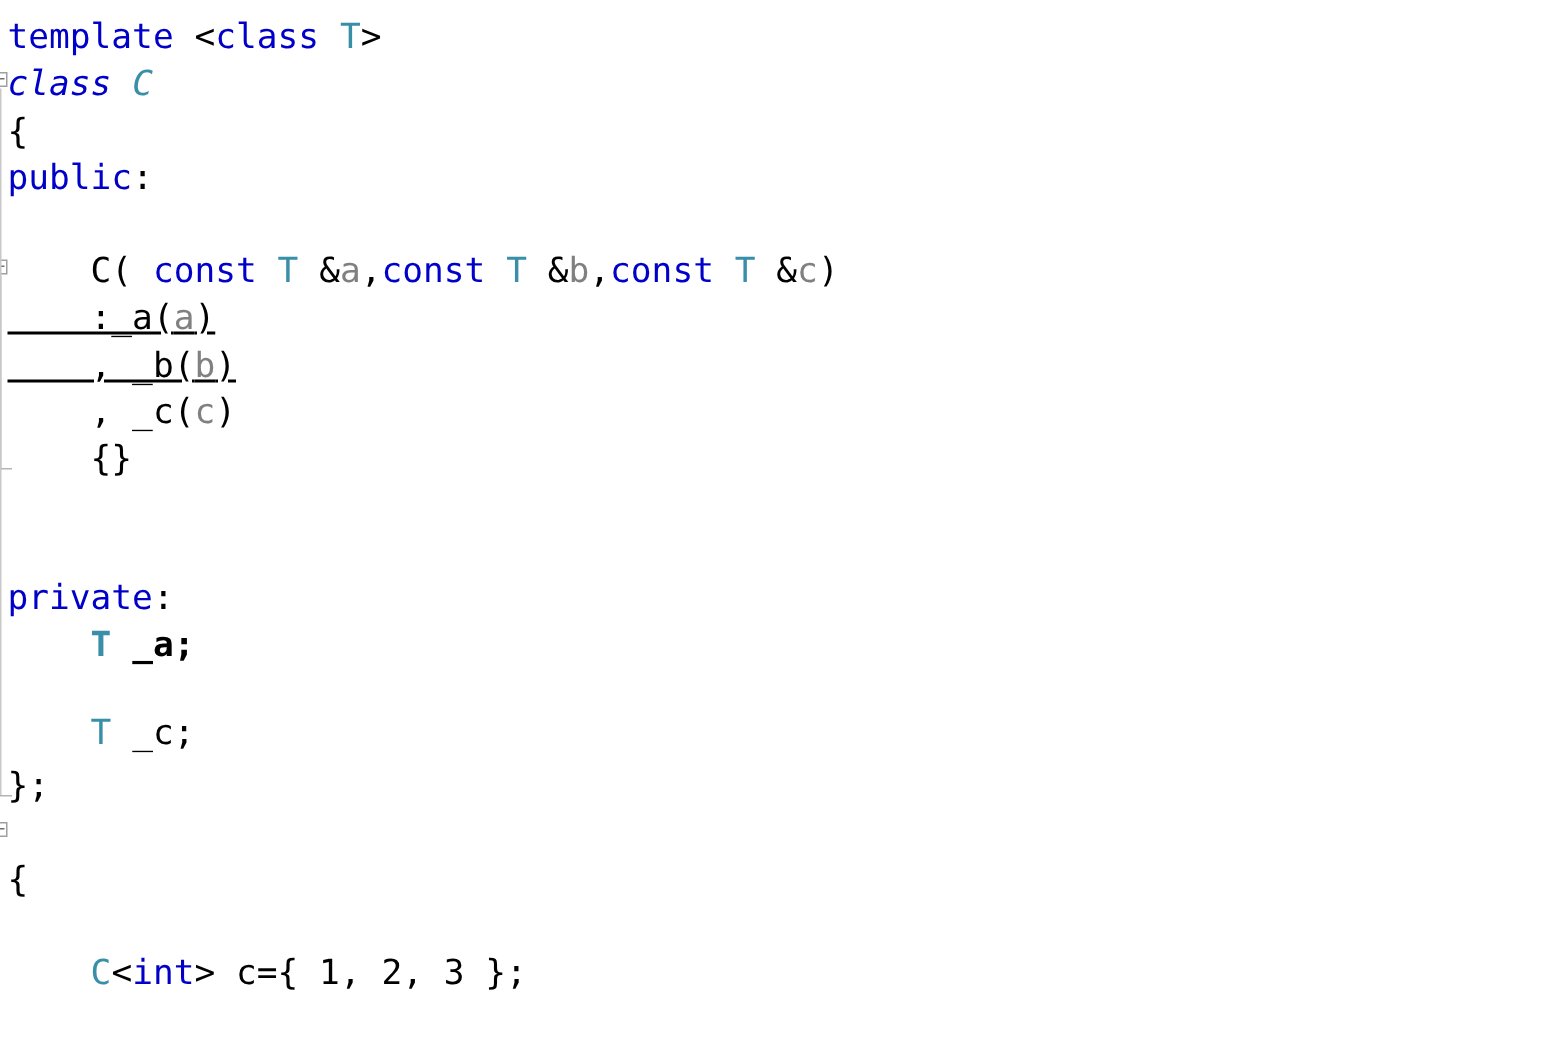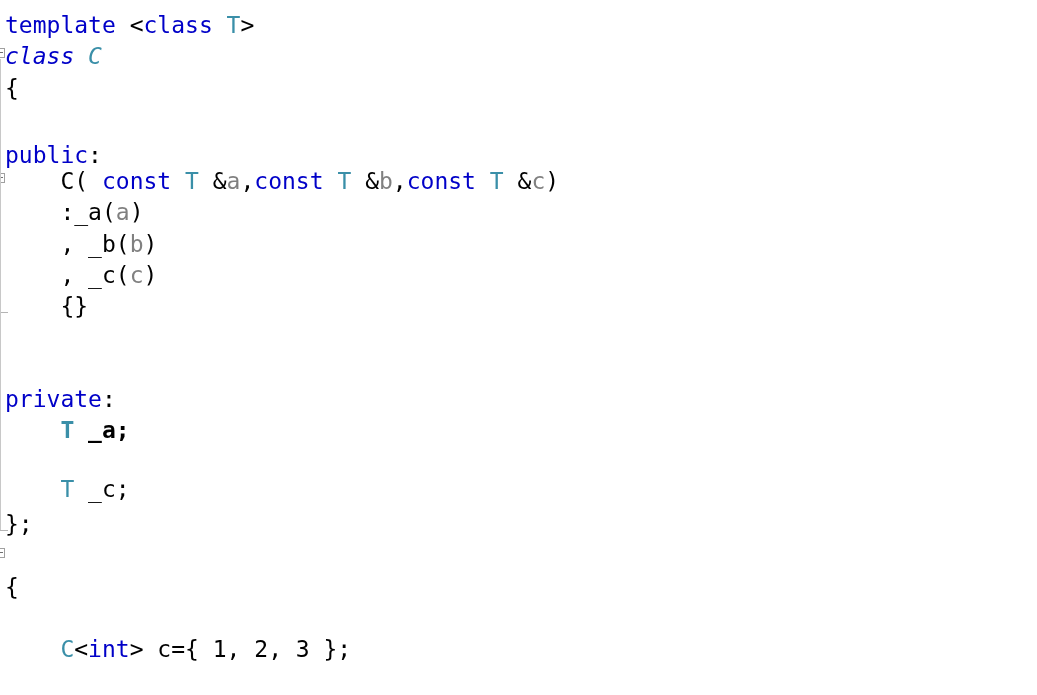--- a/index.html
+++ b/index.html
@@ -100,25 +100,25 @@
       <div class="fold-end" style="top: 530px;"></div>
       <div class="fold-box" style="top: 548px;"></div>
       <div class="fold-stem" style="top: 184px; height: 128px;"></div>
       <div class="fold-stem" style="top: 59px; height: 471px;"></div>
     </div>
 
   <div id="code">
       <div class="line" style="top: 10px;"><span class="kw">template</span><span class="pun"> </span><span class="pun">&lt;</span><span class="kw">class</span><span class="pun"> </span><span class="typ">T</span><span class="pun">&gt;</span></div>
       <div class="line" style="top: 41px; font-style: italic;"><span class="kw">class</span><span class="pun"> </span><span class="typ">C</span></div>
       <div class="line" style="top: 73px;"><span class="pun">{</span></div>
-      <div class="line" style="top: 104px; margin-top: 36px;"><span class="kw">public</span><span class="pun">:</span></div>
+      <div class="line" style="top: 104px;"><span class="kw">public</span><span class="pun">:</span></div>
       <div class="line" style="top: 135px;">&nbsp;</div>
       <div class="line" style="top: 166px;"><span class="pun">    C( </span><span class="kw">const</span><span class="pun"> </span><span class="typ">T</span><span class="pun"> &amp;</span><span class="par">a</span><span class="pun">,</span><span class="kw">const</span><span class="pun"> </span><span class="typ">T</span><span class="pun"> &amp;</span><span class="par">b</span><span class="pun">,</span><span class="kw">const</span><span class="pun"> </span><span class="typ">T</span><span class="pun"> &amp;</span><span class="par">c</span><span class="pun">)</span></div>
-      <div class="line" style="top: 197px;"><span class="pun">    :_a(</span><span class="par">a</span><span class="pun">)</span></div>
-      <div class="line" style="top: 229px;"><span class="pun">    , _b(</span><span class="par">b</span><span class="pun">)</span></div>
+      <div class="line" style="top: 197px; text-decoration: underline;"><span class="pun">    :_a(</span><span class="par">a</span><span class="pun">)</span></div>
+      <div class="line" style="top: 229px; text-decoration: underline;"><span class="pun">    , _b(</span><span class="par">b</span><span class="pun">)</span></div>
       <div class="line" style="top: 260px;"><span class="pun">    , _c(</span><span class="par">c</span><span class="pun">)</span></div>
       <div class="line" style="top: 291px;"><span class="pun">    {}</span></div>
       <div class="line" style="top: 322px;">&nbsp;</div>
       <div class="line" style="top: 353px;">&nbsp;</div>
       <div class="line" style="top: 384px;"><span class="kw">private</span><span class="pun">:</span></div>
       <div class="line" style="top: 415px; font-weight: bold;"><span class="pun">    </span><span class="typ">T</span><span class="pun"> _a;</span></div>
       <div class="line" style="top: 474px;"><span class="pun">    </span><span class="typ">T</span><span class="pun"> _c;</span></div>
       <div class="line" style="top: 509px;"><span class="pun">};</span></div>
       <div class="line" style="top: 572px;"><span class="pun">{</span></div>
       <div class="line" style="top: 603px;">&nbsp;</div>

